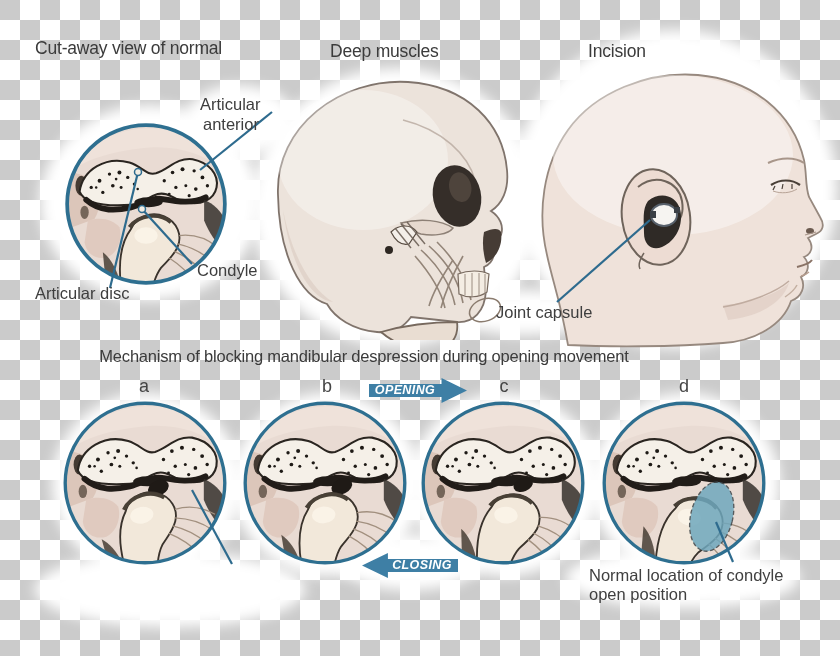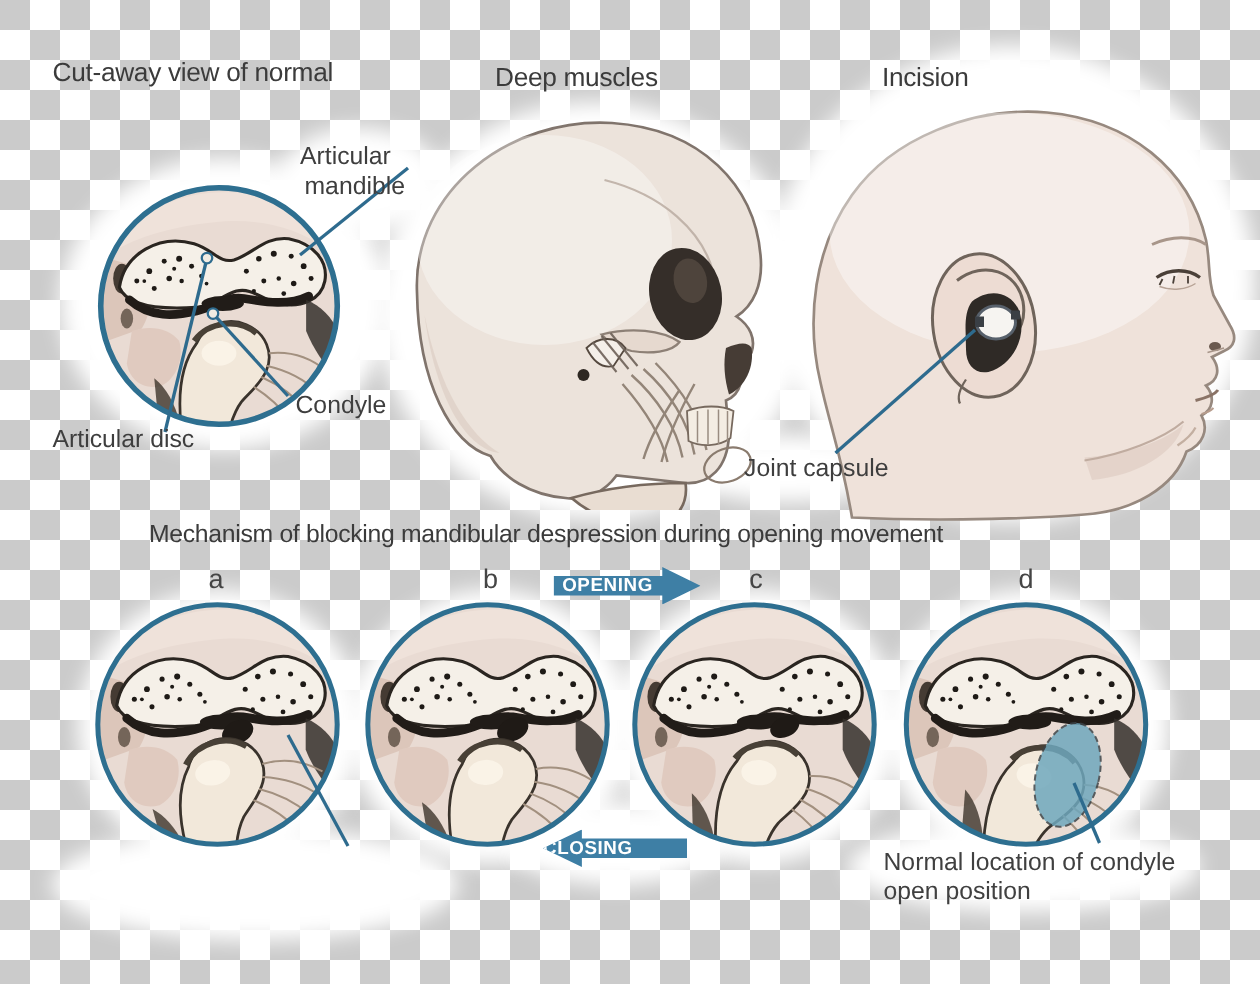--- a/index.html
+++ b/index.html
@@ -20,33 +20,33 @@
   }
   .art{position:absolute;}
   .overlay{position:absolute;left:0;top:0;pointer-events:none;}
   .txt{position:absolute;color:#3c3c3c;white-space:nowrap;}
   .h{font-weight:400;font-size:17.5px;letter-spacing:-0.2px;color:#3b3b3b;}
   .lbl{font-size:16.5px;color:#3e3e3e;}
   .cap{font-size:16.5px;line-height:19px;color:#404040;}
   .stage-letter{font-size:18px;color:#454545;text-align:center;width:24px;}
   .arrow{
     position:absolute;height:25px;background:#3e7fa5;color:#ffffff;
-    font-size:12.5px;font-weight:700;letter-spacing:0.4px;line-height:25px;
+    font-size:12.5px;font-weight:700;letter-spacing:0.4px;line-height:25px;font-style:italic;
   }
   .arrow-right{
     width:98px;
     clip-path:polygon(0 24%,74% 24%,74% 0,100% 50%,74% 100%,74% 76%,0 76%);
     padding:0;text-align:left;
   }
   .arrow-right span{display:inline-block;width:72px;text-align:center;}
   .arrow-left{
     width:96px;
     clip-path:polygon(100% 24%,27% 24%,27% 0,0 50%,27% 100%,27% 76%,100% 76%);
   }
-  .arrow-left span{display:inline-block;width:68px;}
+  .arrow-left span{display:inline-block;margin-left:26px;width:68px;text-align:center;}
 </style>
 </head>
 <body>
 
 <div class="canvas">
 
   <svg width="0" height="0" style="position:absolute" aria-hidden="true">
     <defs>
       <clipPath id="tmjClip">
           <circle cx="100" cy="100" r="95"></circle>
@@ -248,21 +248,21 @@
     </g>
     <circle cx="142" cy="209" r="3.5" fill="#f2ece2" stroke="#2e6b8e" stroke-width="1.5"></circle>
     <circle cx="138" cy="172" r="3.5" fill="#f2ece2" stroke="#2e6b8e" stroke-width="1.5"></circle>
   </svg>
 
   <div class="txt h" style="left:35px;top:38px">Cut-away view of normal</div>
   <div class="txt h" style="left:330px;top:41px">Deep muscles</div>
   <div class="txt h" style="left:588px;top:41px">Incision</div>
 
   <div class="txt lbl" style="left:200px;top:95px">Articular</div>
-  <div class="txt lbl" style="left:203px;top:115px">mandible</div>
+  <div class="txt lbl" style="left:203px;top:115px">anterior</div>
   <div class="txt lbl" style="left:197px;top:261px">Condyle</div>
   <div class="txt lbl" style="left:35px;top:284px">Articular disc</div>
   <div class="txt lbl" style="left:496px;top:303px">Joint capsule</div>
 
   <div class="txt h" style="left:0;top:347px;width:728px;text-align:center;font-size:16.5px">Mechanism of blocking mandibular despression during opening movement</div>
 
   <div class="txt stage-letter" style="left:132px;top:376px">a</div>
   <div class="txt stage-letter" style="left:315px;top:376px">b</div>
   <div class="txt stage-letter" style="left:492px;top:376px">c</div>
   <div class="txt stage-letter" style="left:672px;top:376px">d</div>

